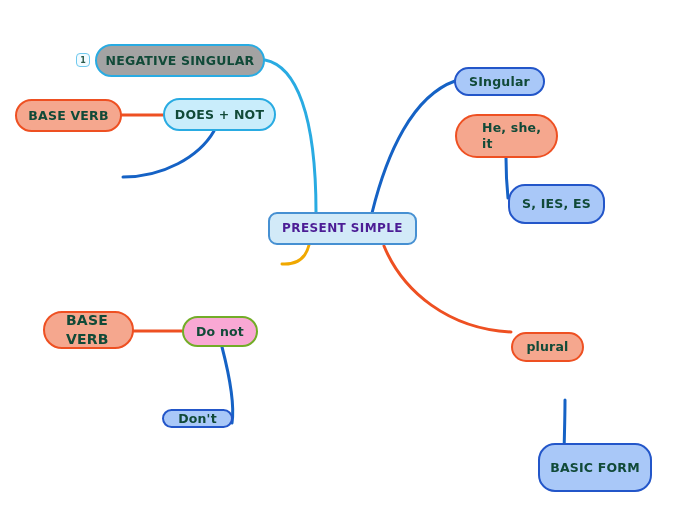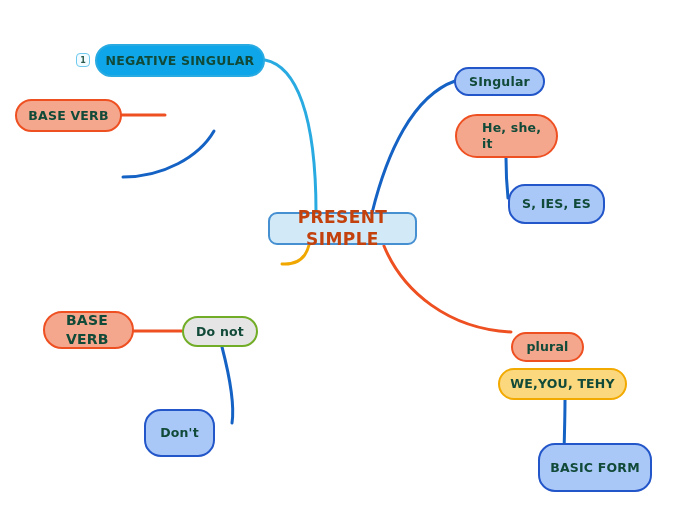--- a/index.html
+++ b/index.html
@@ -20,28 +20,28 @@
     font-weight:bold;
     font-size:12.5px;
     letter-spacing:.2px;
     color:#114a38;
     text-align:center;
     white-space:pre-line;
     line-height:1.25;
     cursor:default;
   }
   
-  .cyan      {background:#0ea5e9;border-color:#29abe2;}
+  .cyan      {background:#a3a3a3;border-color:#29abe2;}
   .cyanlight {background:#c9edfb;border-color:#29abe2;}
   .centerbox {background:#d2eaf8;border-color:#4690d2;border-radius:9px;
-              color:#c2410c;font-size:17px;letter-spacing:.4px;}
+              color:#4c1d95;font-size:12px;letter-spacing:.4px;}
   .peri      {background:#a9c8f8;border-color:#2356c9;}
   .salmon    {background:#f5a78e;border-color:#ee5022;}
   .yellow    {background:#fbd87e;border-color:#f2a900;}
-  .green     {background:#e5e5e5;border-color:#72ad27;}
+  .green     {background:#f9a8d4;border-color:#72ad27;}
 
   .left-align{justify-content:flex-start;text-align:left;}
 
   .badge{
     position:absolute;left:76px;top:53px;width:14px;height:14px;
     box-sizing:border-box;border:1.5px solid #6fc9ee;border-radius:4px;
     background:#f2fbff;color:#2c5a4a;
     font-size:8px;font-weight:bold;
     display:flex;align-items:center;justify-content:center;
   }
@@ -52,21 +52,21 @@
   #n-doesnot  {left:163px;top:98px; width:113px;height:33px;}
   #n-doesnt   {left:33px; top:162px;width:91px; height:32px;}
   #n-center   {left:268px;top:212px;width:149px;height:33px;}
   #n-singular {left:454px;top:67px; width:91px; height:29px;border-radius:15px;}
   #n-hesheit  {left:455px;top:114px;width:103px;height:44px;border-radius:22px;padding-left:25px;}
   #n-sieses   {left:508px;top:184px;width:97px; height:40px;}
   #n-negplural{left:130px;top:250px;width:152px;height:31px;}
   #n-baseverb2{left:43px; top:311px;width:91px; height:38px;border-radius:19px;
                font-size:14px;line-height:1.35;padding-left:21px;}
   #n-donot    {left:182px;top:316px;width:76px; height:31px;}
-  #n-dont     {left:144px;top:409px;width:71px; height:48px;}
+  #n-dont     {left:162px;top:409px;width:71px; height:19px;}
   #n-plural   {left:511px;top:332px;width:73px; height:30px;}
   #n-weyou    {left:498px;top:368px;width:129px;height:32px;}
   #n-basic    {left:538px;top:443px;width:114px;height:49px;}
 </style>
 </head>
 <body>
 
 <div class="canvas">
 
   <svg class="links" viewBox="0 0 696 520" xmlns="http://www.w3.org/2000/svg">
@@ -81,20 +81,21 @@
     <path d="M 506 158 C 506 174 507 188 508 198" fill="none" stroke-width="3" stroke-linecap="round" stroke="#1562c5"></path>
     <path d="M 565 400 C 565 422 564 444 564 459" fill="none" stroke-width="3" stroke-linecap="round" stroke="#1562c5"></path>
   </svg>
 
   <div class="badge">1</div>
 
   <div id="n-negsing" class="node cyan">NEGATIVE SINGULAR</div>
 
   <div id="n-baseverb1" class="node salmon">BASE VERB</div>
 
+  <div id="n-doesnot" class="node cyanlight">DOES + NOT</div>
 
 
   <div id="n-center" class="node centerbox">PRESENT SIMPLE</div>
 
   <div id="n-hesheit" class="node salmon left-align">He, she,
 it</div>
 
   <div id="n-singular" class="node peri">SIngular</div>
 
   <div id="n-sieses" class="node peri">S, IES, ES</div>
@@ -102,17 +103,16 @@
 
   <div id="n-baseverb2" class="node salmon left-align">BASE
 VERB</div>
 
   <div id="n-donot" class="node green">Do not</div>
 
   <div id="n-dont" class="node peri">Don't</div>
 
   <div id="n-plural" class="node salmon">plural</div>
 
-  <div id="n-weyou" class="node yellow">WE,YOU, TEHY</div>
 
   <div id="n-basic" class="node peri">BASIC FORM</div>
 
 </div>
 
 </body></html>

